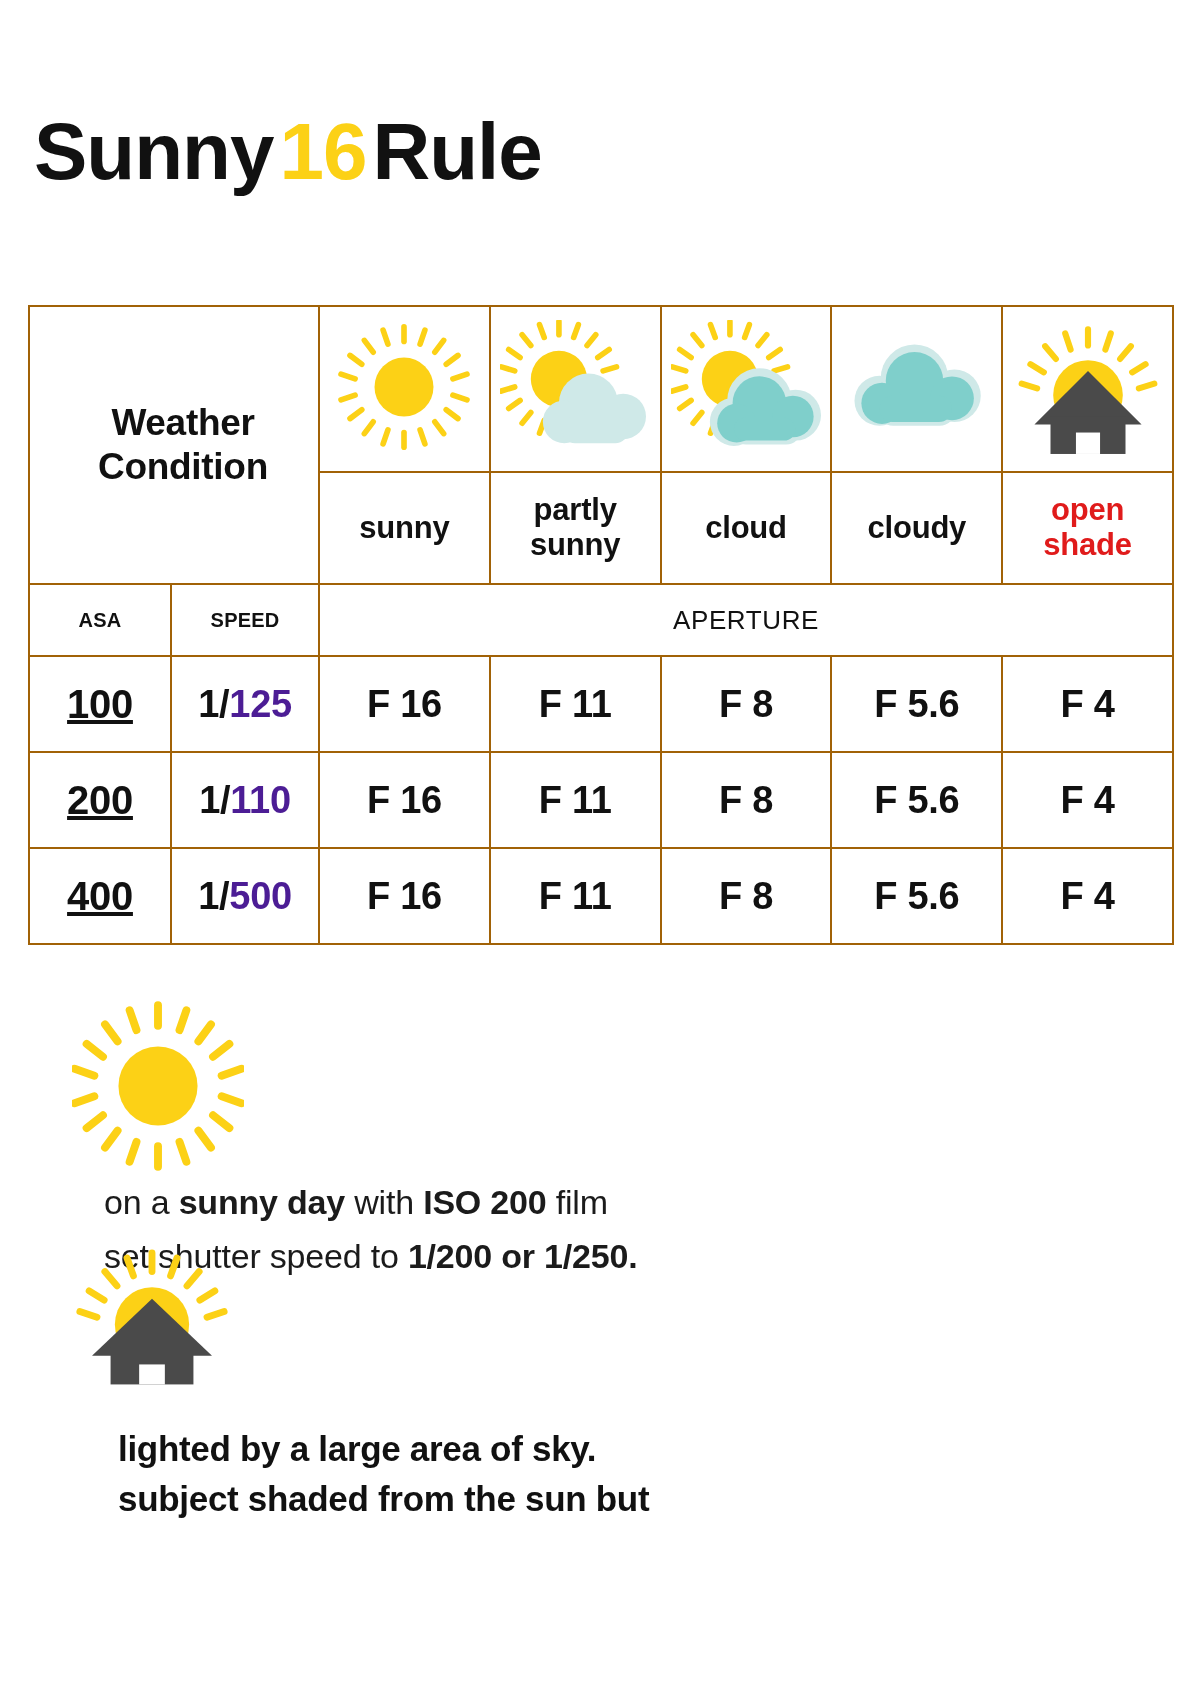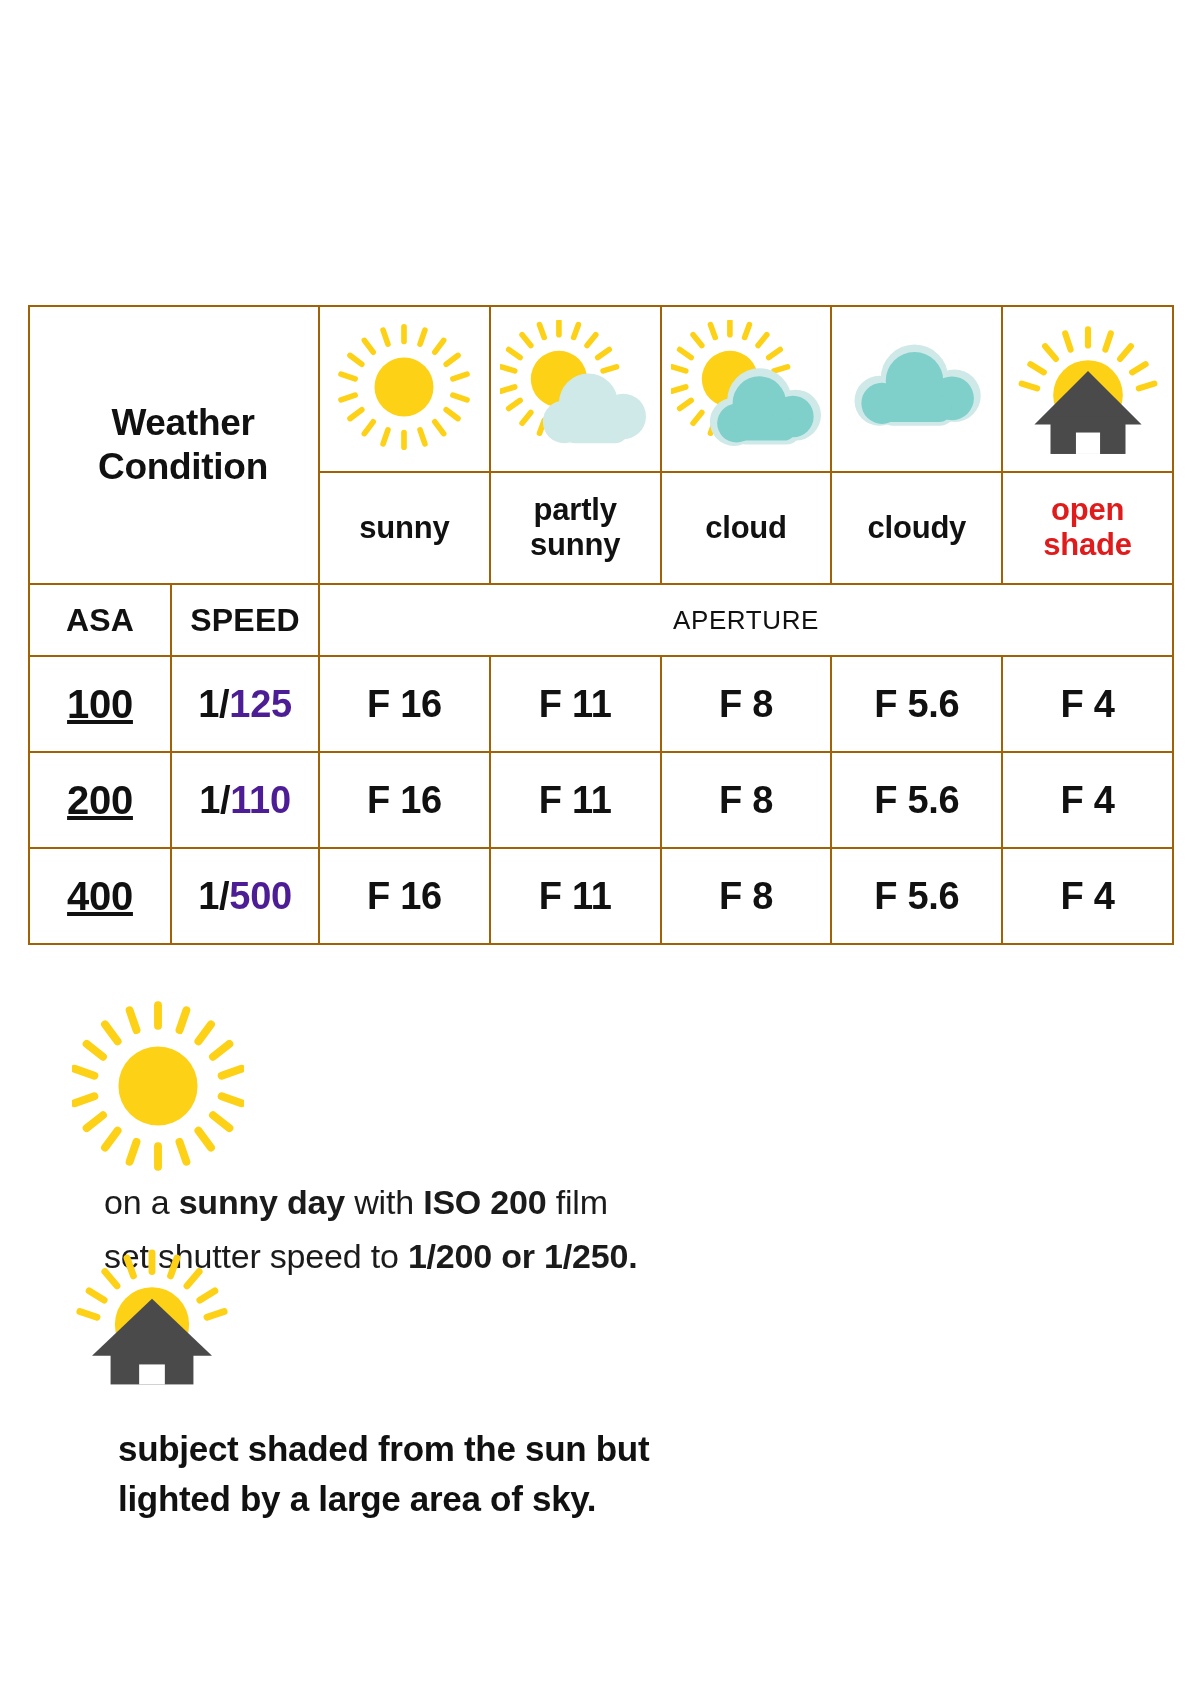--- a/index.html
+++ b/index.html
@@ -59,21 +59,21 @@
     height: 112px;
     font-size: 31px;
     font-weight: 600;
     line-height: 1.12;
     letter-spacing: -0.2px;
   }
   .name-cell.shade { color: #E01B1B; }
 
   .hdr-cell {
     height: 72px;
-    font-size: 32px;
+    font-size: 20px;
     font-weight: 600;
     font-family: "Liberation Sans", sans-serif;
     letter-spacing: 0.2px;
   }
   .hdr-aperture { font-size: 26px; font-weight: 500; letter-spacing: 0.6px; }
 
   .val-cell {
     height: 96px;
     font-size: 38px;
     font-weight: 700;
@@ -118,20 +118,23 @@
     font-weight: 700;
     letter-spacing: -0.3px;
     white-space: nowrap;
   }
 </style>
 </head>
 <body>
 
 <div class="page">
 
+  <div class="title">
+    <span>Sunny</span><span class="num">16</span><span>Rule</span>
+  </div>
 
   <div class="tbl-wrap">
     <table class="grid">
       <colgroup>
         <col class="c-asa">
           <col class="c-speed">
         <col class="c-cond">
           <col class="c-cond">
           <col class="c-cond">
           <col class="c-cond">
@@ -404,18 +407,18 @@
           </g>
           <g fill="#4A4A4A">
             <path d="M56 40 L98 80 L14 80 Z"></path>
             <rect x="27" y="74" width="58" height="26"></rect>
             <rect x="47" y="86" width="18" height="14" fill="#ffffff"></rect>
           </g>
         </svg>
       </span>
     </div>
     <div class="note-text-2">
+      <div>lighted by a large area of sky.</div>
       <div>subject shaded from the sun but</div>
-      <div>lighted by a large area of sky.</div>
     </div>
   </div>
 
 </div>
 
 </body></html>

